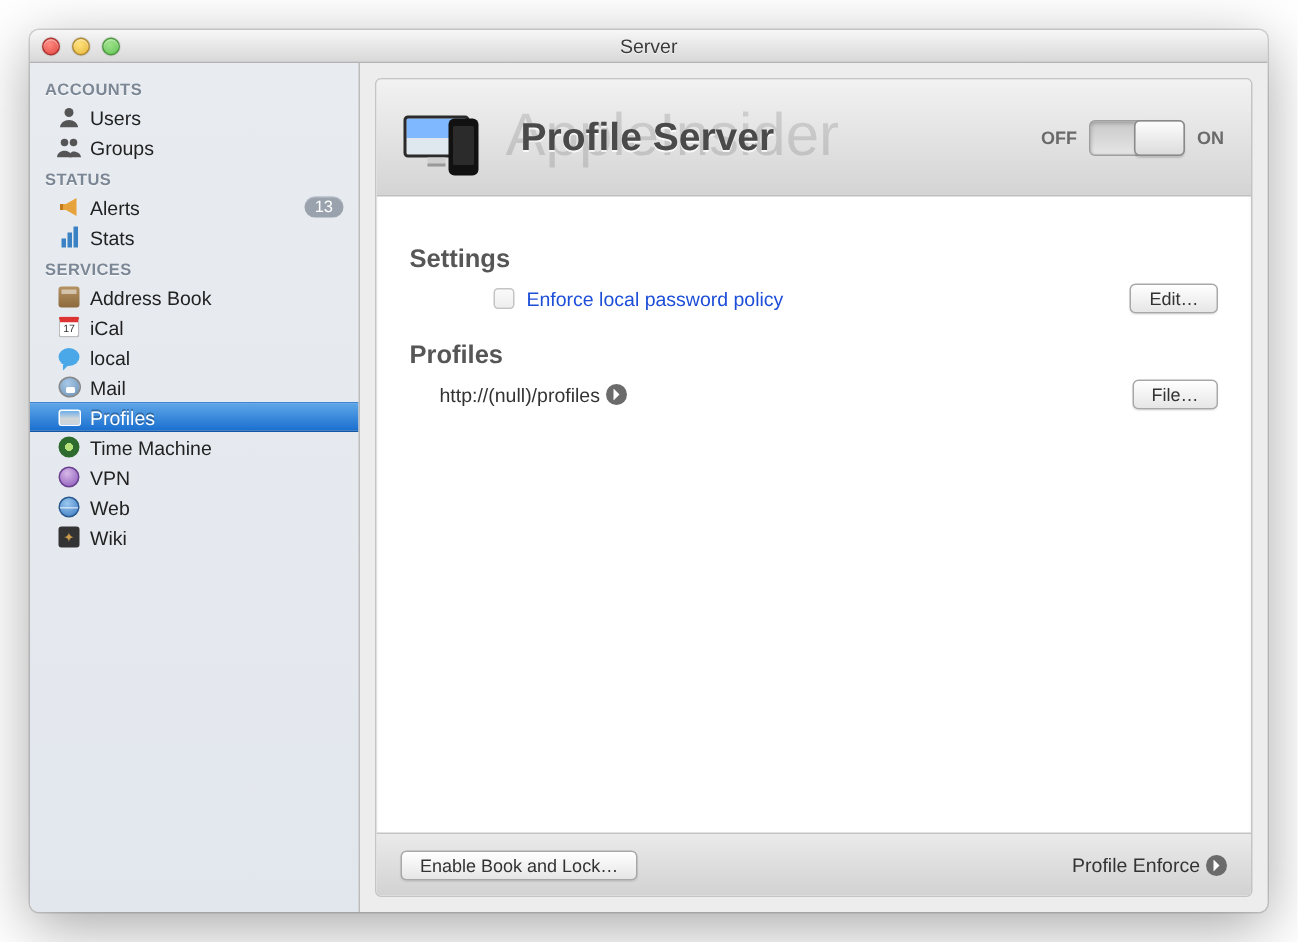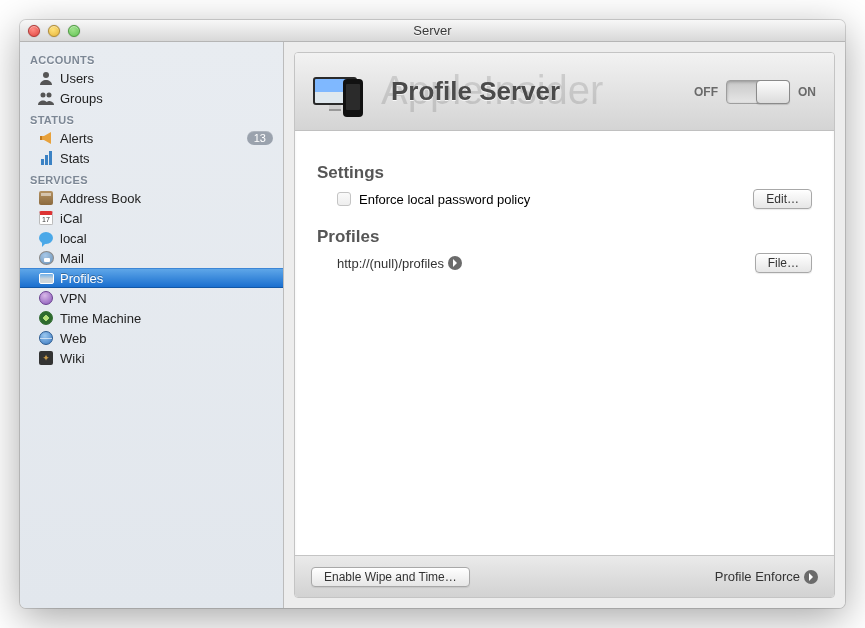--- a/index.html
+++ b/index.html
@@ -46,21 +46,21 @@
     font-size: 13px;
     color: #3a3a3a;
     text-shadow: 0 1px 0 rgba(255,255,255,0.7);
   }
   .body {
     flex: 1;
     display: flex;
     min-height: 0;
   }
   .sidebar {
-    width: 264px;
+    width: 220px;
     background: linear-gradient(to bottom, #e8ecf1, #e2e7ed);
     border-right: 1px solid #bcbcbc;
     overflow-y: auto;
     padding-top: 6px;
   }
   .section-header {
     font-size: 11px;
     font-weight: bold;
     color: #7c8795;
     text-shadow: 0 1px 0 rgba(255,255,255,0.8);
@@ -219,21 +219,22 @@
   }
   .row {
     display: flex;
     align-items: center;
     justify-content: space-between;
     margin-left: 20px;
     margin-bottom: 18px;
   }
   .check-row {
     display: flex; align-items: center; gap: 8px;
-    color: #000000;
+    color: #1d4ed8;
+    margin-left: 36px;
   }
   .checkbox {
     width: 14px; height: 14px;
     border: 1px solid #c4c4c4;
     border-radius: 3px;
     background: linear-gradient(to bottom,#fafafa,#eee);
   }
   .aqua-btn {
     font-size: 12px;
     padding: 2px 12px;
@@ -382,29 +383,29 @@
         <span>Mail</span>
       </div>
       <div class="side-item selected">
         <span class="side-icon">
             <span class="ico-prof"></span>
           </span>
         <span>Profiles</span>
       </div>
       <div class="side-item">
         <span class="side-icon">
+            <span class="ico-tm"></span>
+          </span>
+        <span>Time Machine</span>
+      </div>
+      <div class="side-item">
+        <span class="side-icon">
             <span class="ico-vpn"></span>
           </span>
         <span>VPN</span>
-      </div>
-      <div class="side-item">
-        <span class="side-icon">
-            <span class="ico-tm"></span>
-          </span>
-        <span>Time Machine</span>
       </div>
       <div class="side-item">
         <span class="side-icon">
             <span class="ico-web"></span>
           </span>
         <span>Web</span>
       </div>
       <div class="side-item">
         <span class="side-icon">
             <span class="ico-wiki"></span>
@@ -455,21 +456,21 @@
                 <svg width="8" height="8" viewBox="0 0 8 8">
                     <path fill="#fff" d="M2 0l4 4-4 4z"></path>
                   </svg>
               </span>
             </div>
             <button class="aqua-btn">File…</button>
           </div>
         </div>
 
         <div class="footer">
-          <button class="aqua-btn">Enable Wipe and Time…</button>
+          <button class="aqua-btn">Enable Book and Lock…</button>
           <div class="footer-link">
             <span>Profile Enforce</span>
             <span class="go-icon">
               <svg width="8" height="8" viewBox="0 0 8 8">
                   <path fill="#fff" d="M2 0l4 4-4 4z"></path>
                 </svg>
             </span>
           </div>
         </div>
 

